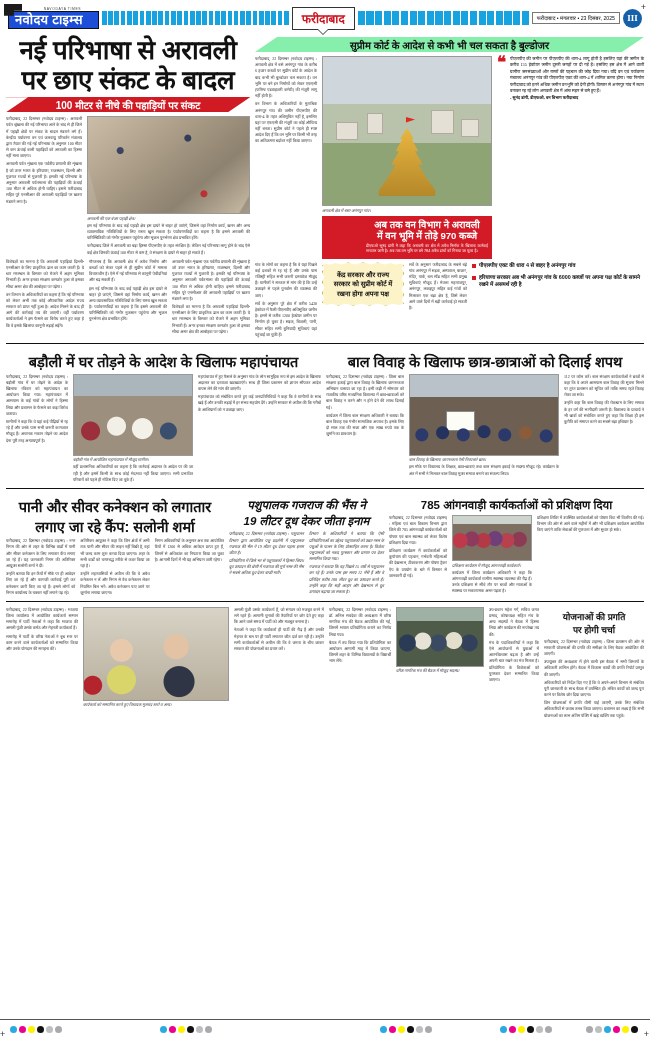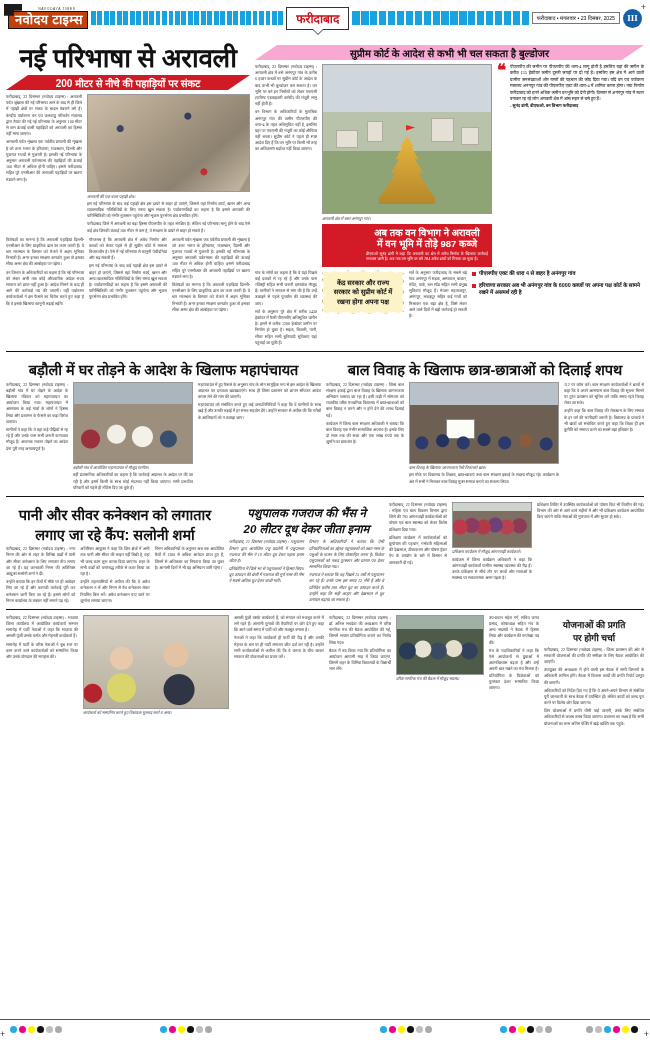--- a/index.html
+++ b/index.html
@@ -14,22 +14,22 @@
 
   
   .masthead{ height:34px; display:flex; align-items:center; gap:3px; padding:4px 2px 2px 2px; position:relative; }
   .logo-box{ position:relative; flex:0 0 auto; }
   .logo-flag{
     position:absolute; left:-4px; top:-3px; width:18px; height:12px;
     background:#1b1b1b; clip-path:polygon(0 0,100% 0,100% 60%,55% 60%,55% 100%,0 100%);
   }
   .logo-eng{ font-size:3.4px; letter-spacing:.6px; color:#444; text-align:center; font-family:"Liberation Sans",sans-serif; margin-bottom:0px; margin-left:18px;}
   .logo-red{
-    background:#c2410c; color:#fff; font-family:"Liberation Sans",sans-serif;
-    font-weight:bold; font-size:13px; padding:1px 4px 2px 6px; letter-spacing:.3px;
+    background:#1d4ed8; color:#fff; font-family:"Liberation Sans",sans-serif;
+    font-weight:bold; font-size:13px; padding:1px 15px 2px 6px; letter-spacing:.3px;
     border:1.4px solid #111; white-space:nowrap; line-height:1.05;
   }
   .bars{ flex:1 1 auto; height:14px; display:flex; gap:1.6px; overflow:hidden; }
   .bars i{ flex:1 1 auto; background:#17a3e0; height:100%; display:block; }
   .city-tab{
     flex:0 0 auto; position:relative; border:1px solid #333; background:#fff;
     padding:1px 9px 2px 9px;
   }
   .city-tab span{ font-family:"Liberation Sans",sans-serif; font-weight:bold; color:#cc1420; font-size:12px; white-space:nowrap; }
   .city-tab:after{
@@ -39,40 +39,40 @@
   }
   .dateline{
     flex:0 0 auto; border:1px solid #777; background:#fff; padding:1px 4px;
     font-size:5.2px; font-family:"Liberation Sans",sans-serif; white-space:nowrap; color:#111;
   }
   .endmark{ flex:0 0 auto; width:19px;height:19px;border-radius:50%;background:#1560a8;
      display:flex;align-items:center;justify-content:center; color:#fff; font-size:9px; font-weight:bold;
      font-family:"Liberation Serif",serif; position:relative; }
 
   
-  .main-row{ display:flex; gap:5px;margin-top:8px; }
+  .main-row{ display:flex; gap:5px; }
   .col-left{ width:244px; flex:0 0 244px; }
   .col-right{ flex:1 1 auto; }
 
   
   .hl-1{
     font-family:"Liberation Sans",sans-serif; font-weight:bold; color:#111;
     font-size:26px; line-height:1.08; letter-spacing:-.3px; text-align:center; padding-top:2px;
   }
   .hl-2{
     font-family:"Liberation Sans",sans-serif; font-weight:bold; color:#111;
     font-size:21px; line-height:1.14; text-align:center; padding-top:2px;
   }
   .strap{
     position:relative; margin-top:3px; height:15px;
     display:flex; align-items:center; justify-content:center;
     font-family:"Liberation Sans",sans-serif; font-weight:bold; font-size:10px; color:#fff;
   }
   .strap.red{ background:#d01b24; }
-  .strap.yellow{ background:#f9a8d4; color:#111; }
+  .strap.yellow{ background:#86efac; color:#111; }
   .strap:before,.strap:after{
     content:""; position:absolute; top:0; width:22px; height:15px; background:#fff;
   }
   .strap:before{ left:0; clip-path:polygon(0 0,100% 0,0 100%); }
   .strap:after{ right:0; clip-path:polygon(100% 0,100% 100%,0 100%); }
   .strap span{ position:relative; z-index:2; }
 
   
   .cols{ display:flex; gap:5px; margin-top:4px; }
   .tcol{ flex:1 1 0; }
@@ -277,22 +277,23 @@
     <div class="endmark">
       <span>III</span>
     </div>
     <span class="crosshair" style="right:-2px;top:2px;">+</span>
   </div>
 
   <div class="main-row">
 
     <div class="col-left">
       <div class="hl-1">नई परिभाषा से अरावली</div>
+      <div class="hl-1">पर छाए संकट के बादल</div>
       <div class="strap red">
-        <span>200 मीटर से नीचे की पहाड़ियों पर संकट</span>
+        <span>100 मीटर से नीचे की पहाड़ियों पर संकट</span>
       </div>
 
       <div class="cols">
         <div class="tcol" style="flex:0 0 76px;">
           <p class="body-txt lead">फरीदाबाद, 22 दिसम्बर (नवोदय टाइम्स) : अरावली पर्वत श्रृंखला की नई परिभाषा आने के बाद से ही जिले में पहाड़ी क्षेत्रों पर संकट के बादल मंडराने लगे हैं। केन्द्रीय पर्यावरण वन एवं जलवायु परिवर्तन मंत्रालय द्वारा तैयार की गई नई परिभाषा के अनुसार 100 मीटर से कम ऊंचाई वाली पहाड़ियों को अरावली का हिस्सा नहीं माना जाएगा।</p>
           <p class="body-txt" style="margin-top:2px;">अरावली पर्वत शृंखला एक पर्वतीय प्रणाली की शृंखला है जो उत्तर भारत के हरियाणा, राजस्थान, दिल्ली और गुजरात राज्यों से गुजरती है। इसकी नई परिभाषा के अनुसार अरावली पर्वतमाला की पहाड़ियों की ऊंचाई 100 मीटर से अधिक होनी चाहिए। इससे फरीदाबाद सहित पूरे एनसीआर की अरावली पहाड़ियों पर खतरा मंडराने लगा है।</p>
         </div>
         <div class="tcol">
           <div class="photo ph-rock" style="height:98px;"></div>
           <div class="cap">अरावली की एक बंजर पहाड़ी क्षेत्र।</div>
@@ -335,21 +336,21 @@
             <span class="bldg" style="left:26%;top:38%;width:10%;height:14%;"></span>
             <span class="bldg" style="left:64%;top:36%;width:14%;height:16%;"></span>
             <span class="bldg" style="left:82%;top:42%;width:11%;height:12%;"></span>
             <span class="flag"></span>
             <span class="temple"></span>
           </div>
           <div class="cap">अरावली क्षेत्र में बसा अनंगपुर गांव।</div>
 
           <div class="redbox" style="margin-top:3px;padding-left:44px;">
             <div>अब तक वन विभाग ने अरावली</div>
-            <div>में वन भूमि में तोड़े 987 कब्जे</div>
+            <div>में वन भूमि में तोड़े 970 कब्जे</div>
             <div class="redbox-note">डीएफओ सुनंद डांगी ने कहा कि अरावली का क्षेत्र में अवैध निर्माण के खिलाफ कार्रवाई लगातार जारी है। अब तक वन भूमि पर बने 784 अवैध ढांचों को गिराया जा चुका है।</div>
           </div>
         </div>
 
         <div class="tcol">
           <div class="quote">
             <span class="qmark">❝</span>
             <p class="q-txt">पीएलपीए की जमीन पर पीएलपीए की धारा-4 लागू होती है इसलिए यहां की जमीन के करीब 135 हेक्टेयर जमीन दूसरी जगहों पर दी गई है। इसलिए इस क्षेत्र में आने वाली ग्रामीण जनसंख्याओं और रास्तों की पहचान की जोड़ दिया गया। यदि वन एवं पर्यावरण मंत्रालय अनंगपुर गांव की पीएलपीए एक्ट की धारा-4 में शामिल करना होगा। नया निर्माण फरीदाबाद को इतने अधिक जमीन वनभूमि को देनी होगी। विस्तार से अनंगपुर गांव में स्थान बनाकर रह रहे लोग अरावली क्षेत्र में आंच सहन से बसे हुए हैं।</p>
             <p class="q-txt q-attr">- सुनंद डांगी, डीएफओ, वन विभाग फरीदाबाद</p>
           </div>
@@ -437,34 +438,35 @@
           <p class="body-txt" style="margin-top:2px;">उन्होंने शहरवासियों से अपील की कि वे अवैध कनेक्शन न लें और निगम से वैध कनेक्शन लेकर नियमित बिल भरें। अवैध कनेक्शन पाए जाने पर जुर्माना लगाया जाएगा।</p>
         </div>
         <div class="tcol">
           <p class="body-txt">निगम अधिकारियों के अनुसार अब तक आयोजित कैंपों में 1200 से अधिक आवेदन प्राप्त हुए हैं, जिनमें से अधिकांश का निपटारा किया जा चुका है। आगामी दिनों में भी यह अभियान जारी रहेगा।</p>
         </div>
       </div>
     </div>
 
     <div style="flex:0 0 155px;font-style:italic;">
       <div class="sec-hd nb sm c">पशुपालक गजराज की भैंस ने</div>
-      <div class="sec-hd nb sm c" style="margin-top:0;">20 लीटर दूध देकर जीता इनाम</div>
+      <div class="sec-hd nb sm c" style="margin-top:0;">19 लीटर दूध देकर जीता इनाम</div>
       <div class="cols" style="margin-top:3px;">
         <div class="tcol">
           <p class="body-txt lead">फरीदाबाद, 22 दिसम्बर (नवोदय टाइम्स) : पशुपालन विभाग द्वारा आयोजित पशु प्रदर्शनी में पशुपालक गजराज की भैंस ने 19 लीटर दूध देकर पहला इनाम जीता है।</p>
           <p class="body-txt" style="margin-top:2px;">प्रतियोगिता में जिले भर से पशुपालकों ने हिस्सा लिया। दूध उत्पादन की श्रेणी में गजराज की मुर्रा नस्ल की भैंस ने सबसे अधिक दूध देकर बाजी मारी।</p>
         </div>
         <div class="tcol">
           <p class="body-txt">विभाग के अधिकारियों ने बताया कि ऐसी प्रतियोगिताओं का उद्देश्य पशुपालकों को उन्नत नस्ल के पशुओं के पालन के लिए प्रोत्साहित करना है। विजेता पशुपालकों को नकद पुरस्कार और प्रमाण पत्र देकर सम्मानित किया गया।</p>
           <p class="body-txt" style="margin-top:2px;">गजराज ने बताया कि वह पिछले 15 वर्षों से पशुपालन कर रहे हैं। उनके पास इस समय 12 भैंसें हैं और वे प्रतिदिन करीब 100 लीटर दूध का उत्पादन करते हैं। उन्होंने कहा कि सही आहार और देखभाल से दूध उत्पादन बढ़ाया जा सकता है।</p>
         </div>
       </div>
     </div>
 
     <div style="flex:1 1 auto;">
+      <div class="sec-hd nb sm c">785 आंगनवाड़ी कार्यकर्ताओं को प्रशिक्षण दिया</div>
       <div class="cols" style="margin-top:3px;">
         <div class="tcol" style="flex:0 0 58px;">
           <p class="body-txt lead">फरीदाबाद, 22 दिसम्बर (नवोदय टाइम्स) : महिला एवं बाल विकास विभाग द्वारा जिले की 785 आंगनवाड़ी कार्यकर्ताओं को पोषण एवं बाल स्वास्थ्य को लेकर विशेष प्रशिक्षण दिया गया।</p>
           <p class="body-txt" style="margin-top:2px;">प्रशिक्षण कार्यक्रम में कार्यकर्ताओं को कुपोषण की पहचान, गर्भवती महिलाओं की देखभाल, टीकाकरण और पोषण ट्रैकर ऐप के उपयोग के बारे में विस्तार से जानकारी दी गई।</p>
         </div>
         <div class="tcol" style="flex:0 0 80px;">
           <div class="photo ph-women" style="height:46px;"></div>
           <div class="cap">प्रशिक्षण कार्यक्रम में मौजूद आंगनवाड़ी कार्यकर्ता।</div>
           <p class="body-txt" style="margin-top:2px;">कार्यक्रम में जिला कार्यक्रम अधिकारी ने कहा कि आंगनवाड़ी कार्यकर्ता ग्रामीण स्वास्थ्य व्यवस्था की रीढ़ हैं। उनके प्रशिक्षण से सीधे तौर पर बच्चों और माताओं के स्वास्थ्य पर सकारात्मक असर पड़ता है।</p>
         </div>

